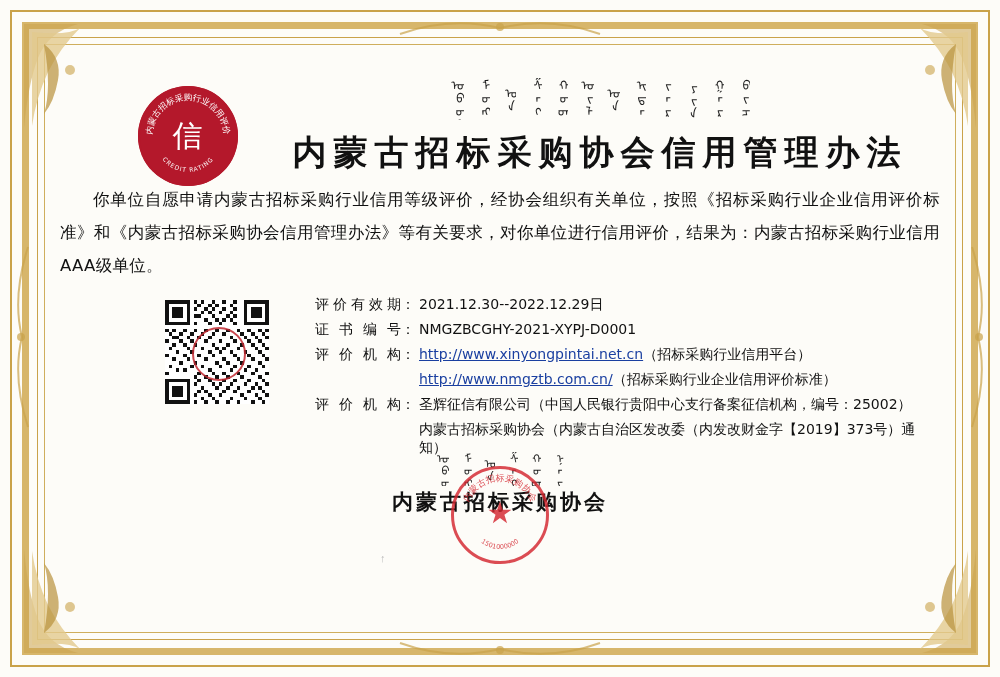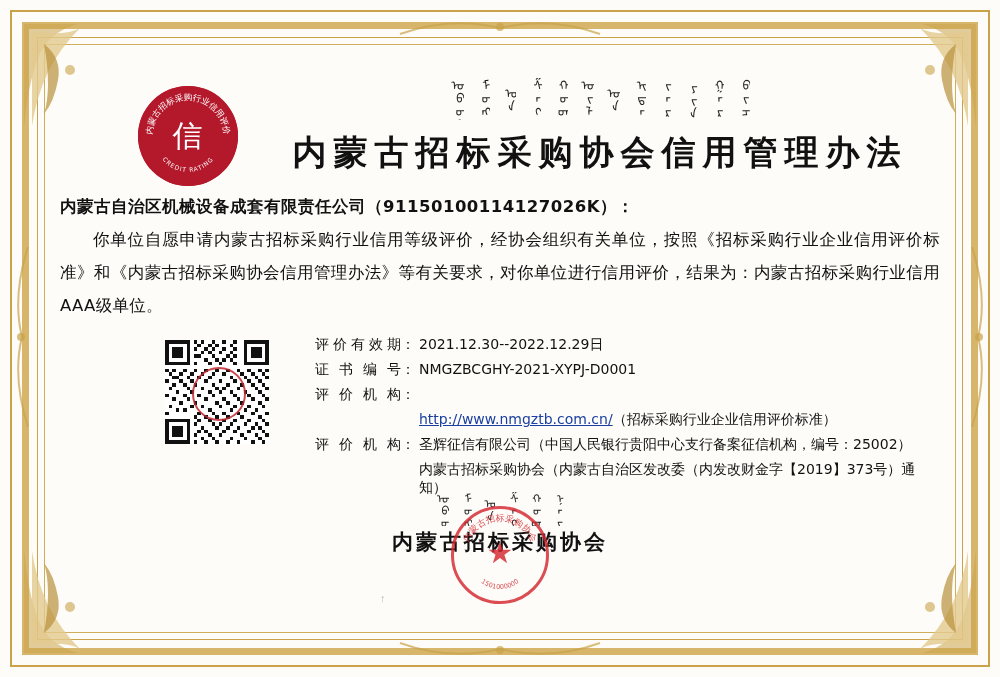--- a/index.html
+++ b/index.html
@@ -358,21 +358,20 @@
           <span class="mong-ch">ᠢᠲᠡᠭᠡᠯ</span>
           <span class="mong-ch">ᠵᠡᠷᠭᠡ</span>
           <span class="mong-ch">ᠶᠢᠨ</span>
           <span class="mong-ch">ᠭᠡᠷᠡᠴᠢ</span>
           <span class="mong-ch">ᠪᠢᠴᠢᠭ</span>
         </div>
         <div class="cn-title">内蒙古招标采购协会信用管理办法</div>
       </div>
     </div>
 
-    <div class="salutation">内蒙古自治区机械设备成套有限责任公司（91150100114127026K）：</div>
     <div class="para">你单位自愿申请内蒙古招标采购行业信用等级评价，经协会组织有关单位，按照《招标采购行业企业信用评价标准》和《内蒙古招标采购协会信用管理办法》等有关要求，对你单位进行信用评价，结果为：内蒙古招标采购行业信用AAA级单位。</div>
 
     <div class="info-area">
       <div class="qr">
         <svg width="104" height="104" viewBox="0 0 29 29" shape-rendering="crispEdges">
           <rect width="29" height="29" fill="#ffffff"></rect>
           <g fill="#111111">
             <rect x="0" y="0" width="7" height="1"></rect>
               <rect x="0" y="6" width="7" height="1"></rect>
             <rect x="0" y="0" width="1" height="7"></rect>
@@ -583,20 +582,21 @@
 
         <div class="info-row">
           <span class="info-label">证书编号</span>
           <span class="info-colon">：</span>
           <span class="info-value">NMGZBCGHY-2021-XYPJ-D0001</span>
         </div>
 
         <div class="info-row">
           <span class="info-label">评价机构</span>
           <span class="info-colon">：</span>
+          <span class="info-value"><a class="link" href="#">http://www.xinyongpintai.net.cn</a><span>（招标采购行业信用平台）</span></span>
         </div>
 
         <div class="info-row cont">
           <span class="info-label"></span>
           <span class="info-colon">：</span>
           <span class="info-value"><a class="link" href="#">http://www.nmgztb.com.cn/</a><span>（招标采购行业企业信用评价标准）</span></span>
         </div>
 
         <div class="info-row">
           <span class="info-label">评价机构</span>

